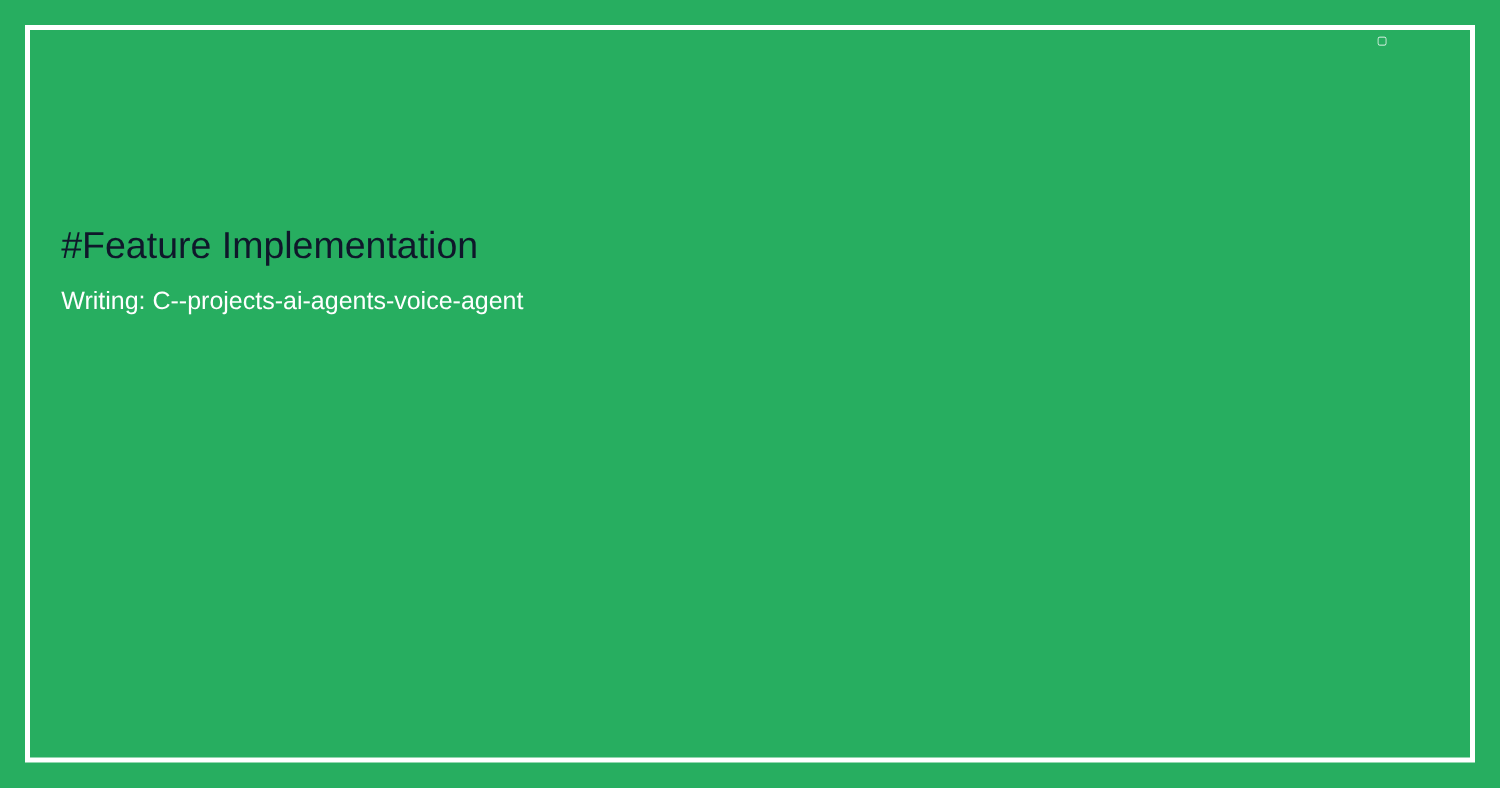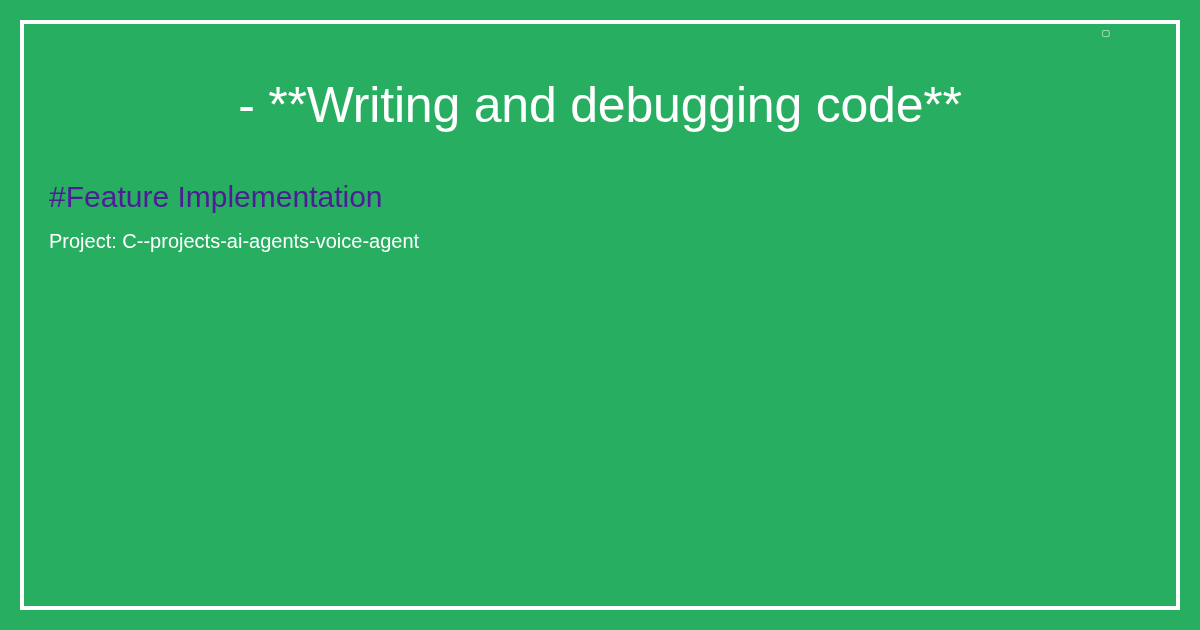--- a/index.html
+++ b/index.html
@@ -66,21 +66,21 @@
 
   
   .meta {
     position: absolute;
     left: 49px;
     top: 178px;
     right: 400px;
   }
 
   .section-heading {
-    color: #4c1d95;
+    color: #0f172a;
     font-size: 30px;
     line-height: 38px;
     font-weight: 400;
     margin: 0;
     letter-spacing: 0;
     white-space: nowrap;
   }
 
   .project-line {
     color: #ffffff;
@@ -119,23 +119,22 @@
 </style>
 </head>
 <body>
 
 <div class="card">
 
   <div class="card-frame"></div>
 
   <div class="badge-glyph">▢</div>
 
-  <div class="title">- **Writing and debugging code**</div>
 
   <div class="meta">
     <div class="section-heading">#Feature Implementation</div>
-    <div class="project-line">Project: C--projects-ai-agents-voice-agent</div>
+    <div class="project-line">Writing: C--projects-ai-agents-voice-agent</div>
   </div>
 
 
   <div class="body-area"></div>
 
 </div>
 
 </body></html>

